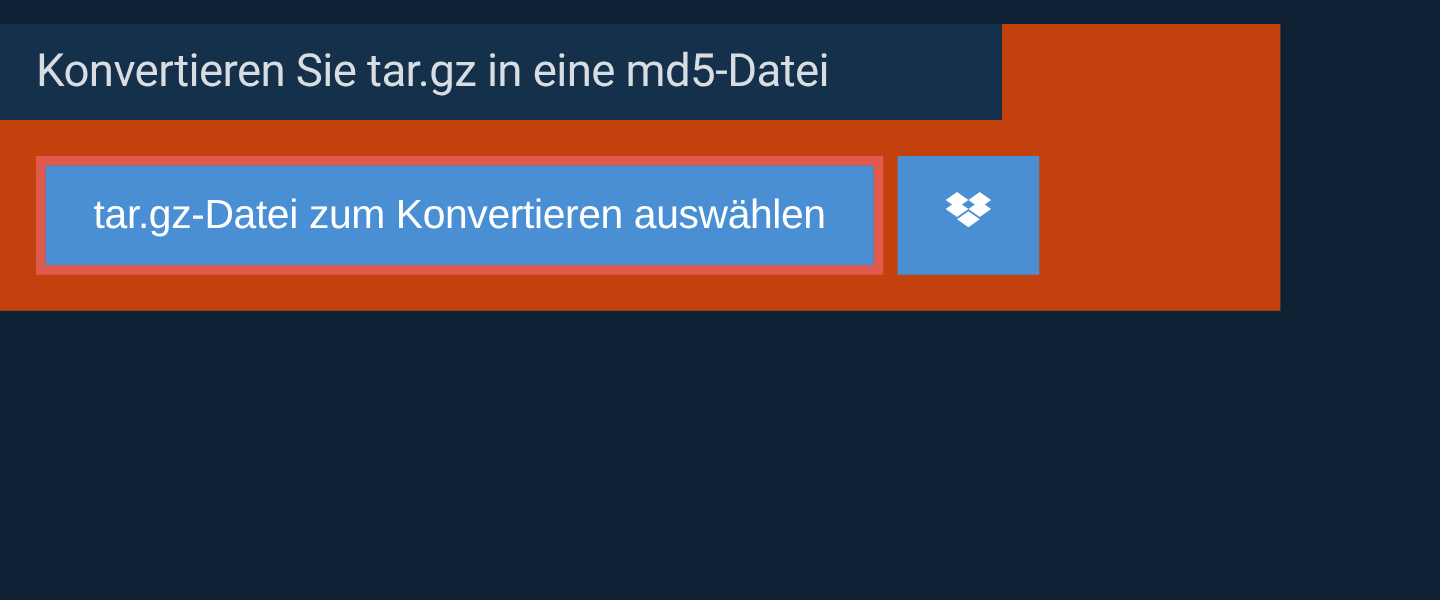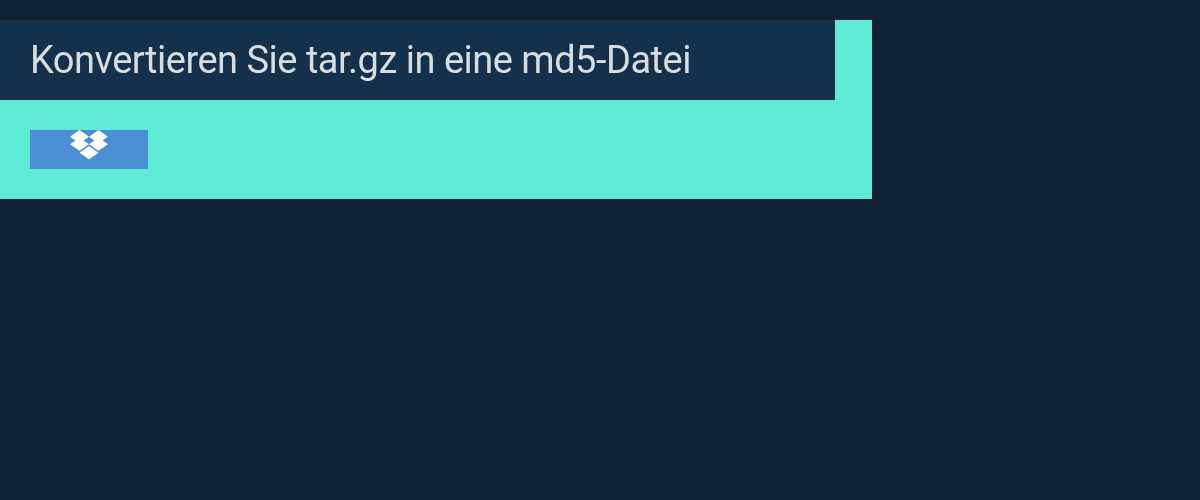--- a/index.html
+++ b/index.html
@@ -8,23 +8,23 @@
       box-sizing: border-box;
     }
     body {
       width: 1200px;
       height: 500px;
       background: #0f2235;
       font-family: -apple-system, BlinkMacSystemFont, "Segoe UI", Roboto, "Helvetica Neue", Arial, sans-serif;
       overflow: hidden;
     }
     .container {
-      background: #5eead4;
+      background: #c2410c;
       margin: 20px 0 0 0;
-      width: 872px;
+      width: 1067px;
     }
     .title-bar {
       background: #14304a;
       padding: 18px 30px 18px 30px;
       width: 835px;
     }
     .title {
       color: #d8dde2;
       font-size: 38px;
       font-weight: 400;
@@ -70,20 +70,25 @@
     }
   </style>
 </head>
 <body>
 
 <div class="container">
   <div class="title-bar">
     <h1 class="title">Konvertieren Sie tar.gz in eine md5-Datei</h1>
   </div>
   <div class="button-row">
+    <div class="select-button-wrapper">
+      <button class="select-button">
+        <span>tar.gz-Datei zum Konvertieren auswählen</span>
+      </button>
+    </div>
     <button class="dropbox-button">
       <span>
         <svg class="dropbox-icon" viewBox="0 0 40 38" xmlns="http://www.w3.org/2000/svg">
           <path fill="#ffffff" d="M10 0 L20 7 L10 14 L0 7 Z"></path>
           <path fill="#ffffff" d="M30 0 L40 7 L30 14 L20 7 Z"></path>
           <path fill="#ffffff" d="M0 15 L10 22 L20 15 L10 8 Z"></path>
           <path fill="#ffffff" d="M20 15 L30 22 L40 15 L30 8 Z"></path>
           <path fill="#ffffff" d="M10 24 L20 31 L30 24 L20 17 Z"></path>
         </svg>
       </span>

